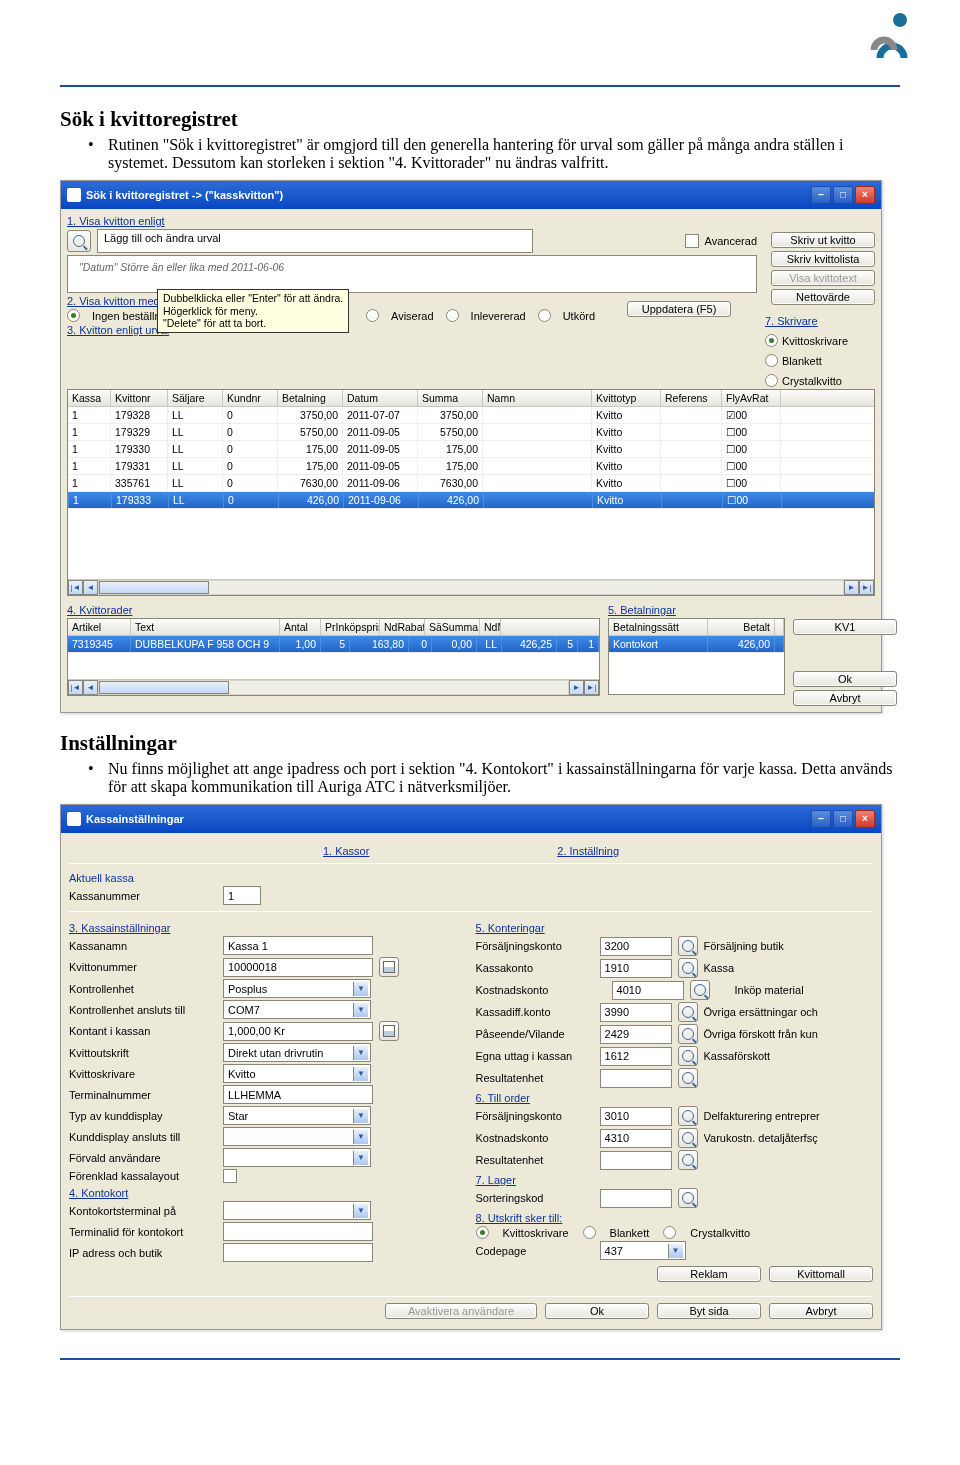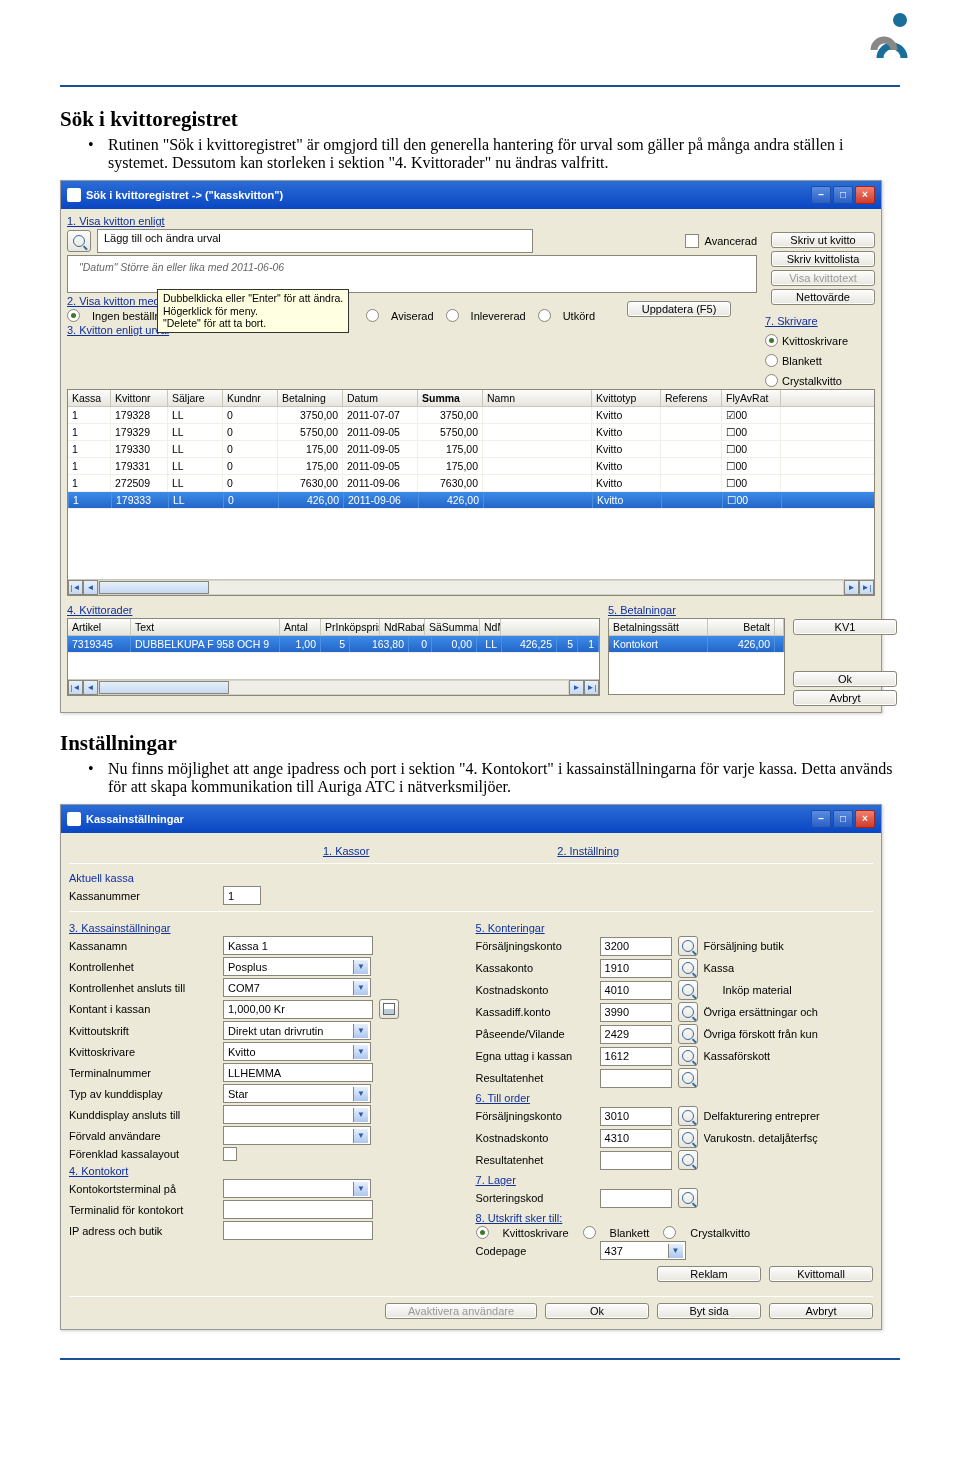--- a/index.html
+++ b/index.html
@@ -179,21 +179,21 @@
       <div style="height:72px;"></div>
 
       <div class="grid">
         <div class="ghead" id="g1h">
             <div class="gcell-h" style="width: 34px;">Kassa</div>
             <div class="gcell-h" style="width: 48px;">Kvittonr</div>
             <div class="gcell-h" style="width: 46px;">Säljare</div>
             <div class="gcell-h" style="width: 46px;">Kundnr</div>
             <div class="gcell-h" style="width: 56px;">Betalning</div>
             <div class="gcell-h" style="width: 66px;">Datum</div>
-            <div class="gcell-h" style="width: 56px; font-weight: bold;">Summa</div>
+            <div class="gcell-h" style="width: 56px;">Summa</div>
             <div class="gcell-h" style="width: 100px;">Namn</div>
             <div class="gcell-h" style="width: 60px;">Kvittotyp</div>
             <div class="gcell-h" style="width: 52px;">Referens</div>
             <div class="gcell-h" style="width: 50px;">FlyAvRat</div>
           </div>
         <div id="g1b">
             <div class="grow">
               <div class="gcell" style="width: 34px;">1</div>
               <div class="gcell" style="width: 48px;">179328</div>
               <div class="gcell" style="width: 46px;">LL</div>
@@ -240,21 +240,21 @@
               <div class="gcell" style="width: 56px; text-align: right;">175,00</div>
               <div class="gcell" style="width: 66px;">2011-09-05</div>
               <div class="gcell" style="width: 56px; text-align: right;">175,00</div>
               <div class="gcell" style="width: 100px;"></div>
               <div class="gcell" style="width: 60px;">Kvitto</div>
               <div class="gcell" style="width: 52px;"></div>
               <div class="gcell" style="width: 50px;">☐00</div>
             </div>
             <div class="grow">
               <div class="gcell" style="width: 34px;">1</div>
-              <div class="gcell" style="width: 48px;">272509</div>
+              <div class="gcell" style="width: 48px;">335761</div>
               <div class="gcell" style="width: 46px;">LL</div>
               <div class="gcell" style="width: 46px;">0</div>
               <div class="gcell" style="width: 56px; text-align: right;">7630,00</div>
               <div class="gcell" style="width: 66px;">2011-09-06</div>
               <div class="gcell" style="width: 56px; text-align: right;">7630,00</div>
               <div class="gcell" style="width: 100px;"></div>
               <div class="gcell" style="width: 60px;">Kvitto</div>
               <div class="gcell" style="width: 52px;"></div>
               <div class="gcell" style="width: 50px;">☐00</div>
             </div>
@@ -387,20 +387,27 @@
 
       <div class="settings-cols">
         <div class="settings-col">
           <div class="sect-lbl">3. Kassainställningar</div>
           <div id="left-fields">
               <div class="fl">
                 <div class="fl-lbl" style="width: 148px;">Kassanamn</div>
                 <div class="fl-inp" style="width: 140px;">Kassa 1</div>
               </div>
               <div class="fl">
+                <div class="fl-lbl" style="width: 148px;">Kvittonummer</div>
+                <div class="fl-inp" style="width: 140px;">10000018</div>
+                <div class="fl-btn-icon">
+                  <div style="width:10px;height:10px;border:1px solid #666;background:linear-gradient(#fff 50%,#bcd 50%);"></div>
+                </div>
+              </div>
+              <div class="fl">
                 <div class="fl-lbl" style="width: 148px;">Kontrollenhet</div>
                 <div class="select-box" style="width: 140px;">
                   <span>Posplus</span>
                   <span class="drop-arrow">▼</span>
                 </div>
               </div>
               <div class="fl">
                 <div class="fl-lbl" style="width: 148px;">Kontrollenhet ansluts till</div>
                 <div class="select-box" style="width: 140px;">
                   <span>COM7</span>
@@ -491,21 +498,21 @@
               <div class="fl">
                 <div class="fl-lbl" style="width: 118px;">Kassakonto</div>
                 <div class="fl-inp" style="width: 62px;">1910</div>
                 <div class="fl-btn-icon">
                   <div class="mag"></div>
                 </div>
                 <div class="extra-txt" style="flex: 1 1 0%; overflow: hidden; white-space: nowrap;">Kassa</div>
               </div>
               <div class="fl">
                 <div class="fl-lbl" style="width: 118px;">Kostnadskonto</div>
-                <div class="fl-inp" style="width: 62px;">4010</div>
+                <div class="fl-inp" style="width: 62px; margin-left: 12px;">4010</div>
                 <div class="fl-btn-icon">
                   <div class="mag"></div>
                 </div>
                 <div class="extra-txt" style="flex: 1 1 0%; overflow: hidden; white-space: nowrap; padding-left: 19px;">Inköp material</div>
               </div>
               <div class="fl">
                 <div class="fl-lbl" style="width: 118px;">Kassadiff.konto</div>
                 <div class="fl-inp" style="width: 62px;">3990</div>
                 <div class="fl-btn-icon">
                   <div class="mag"></div>

